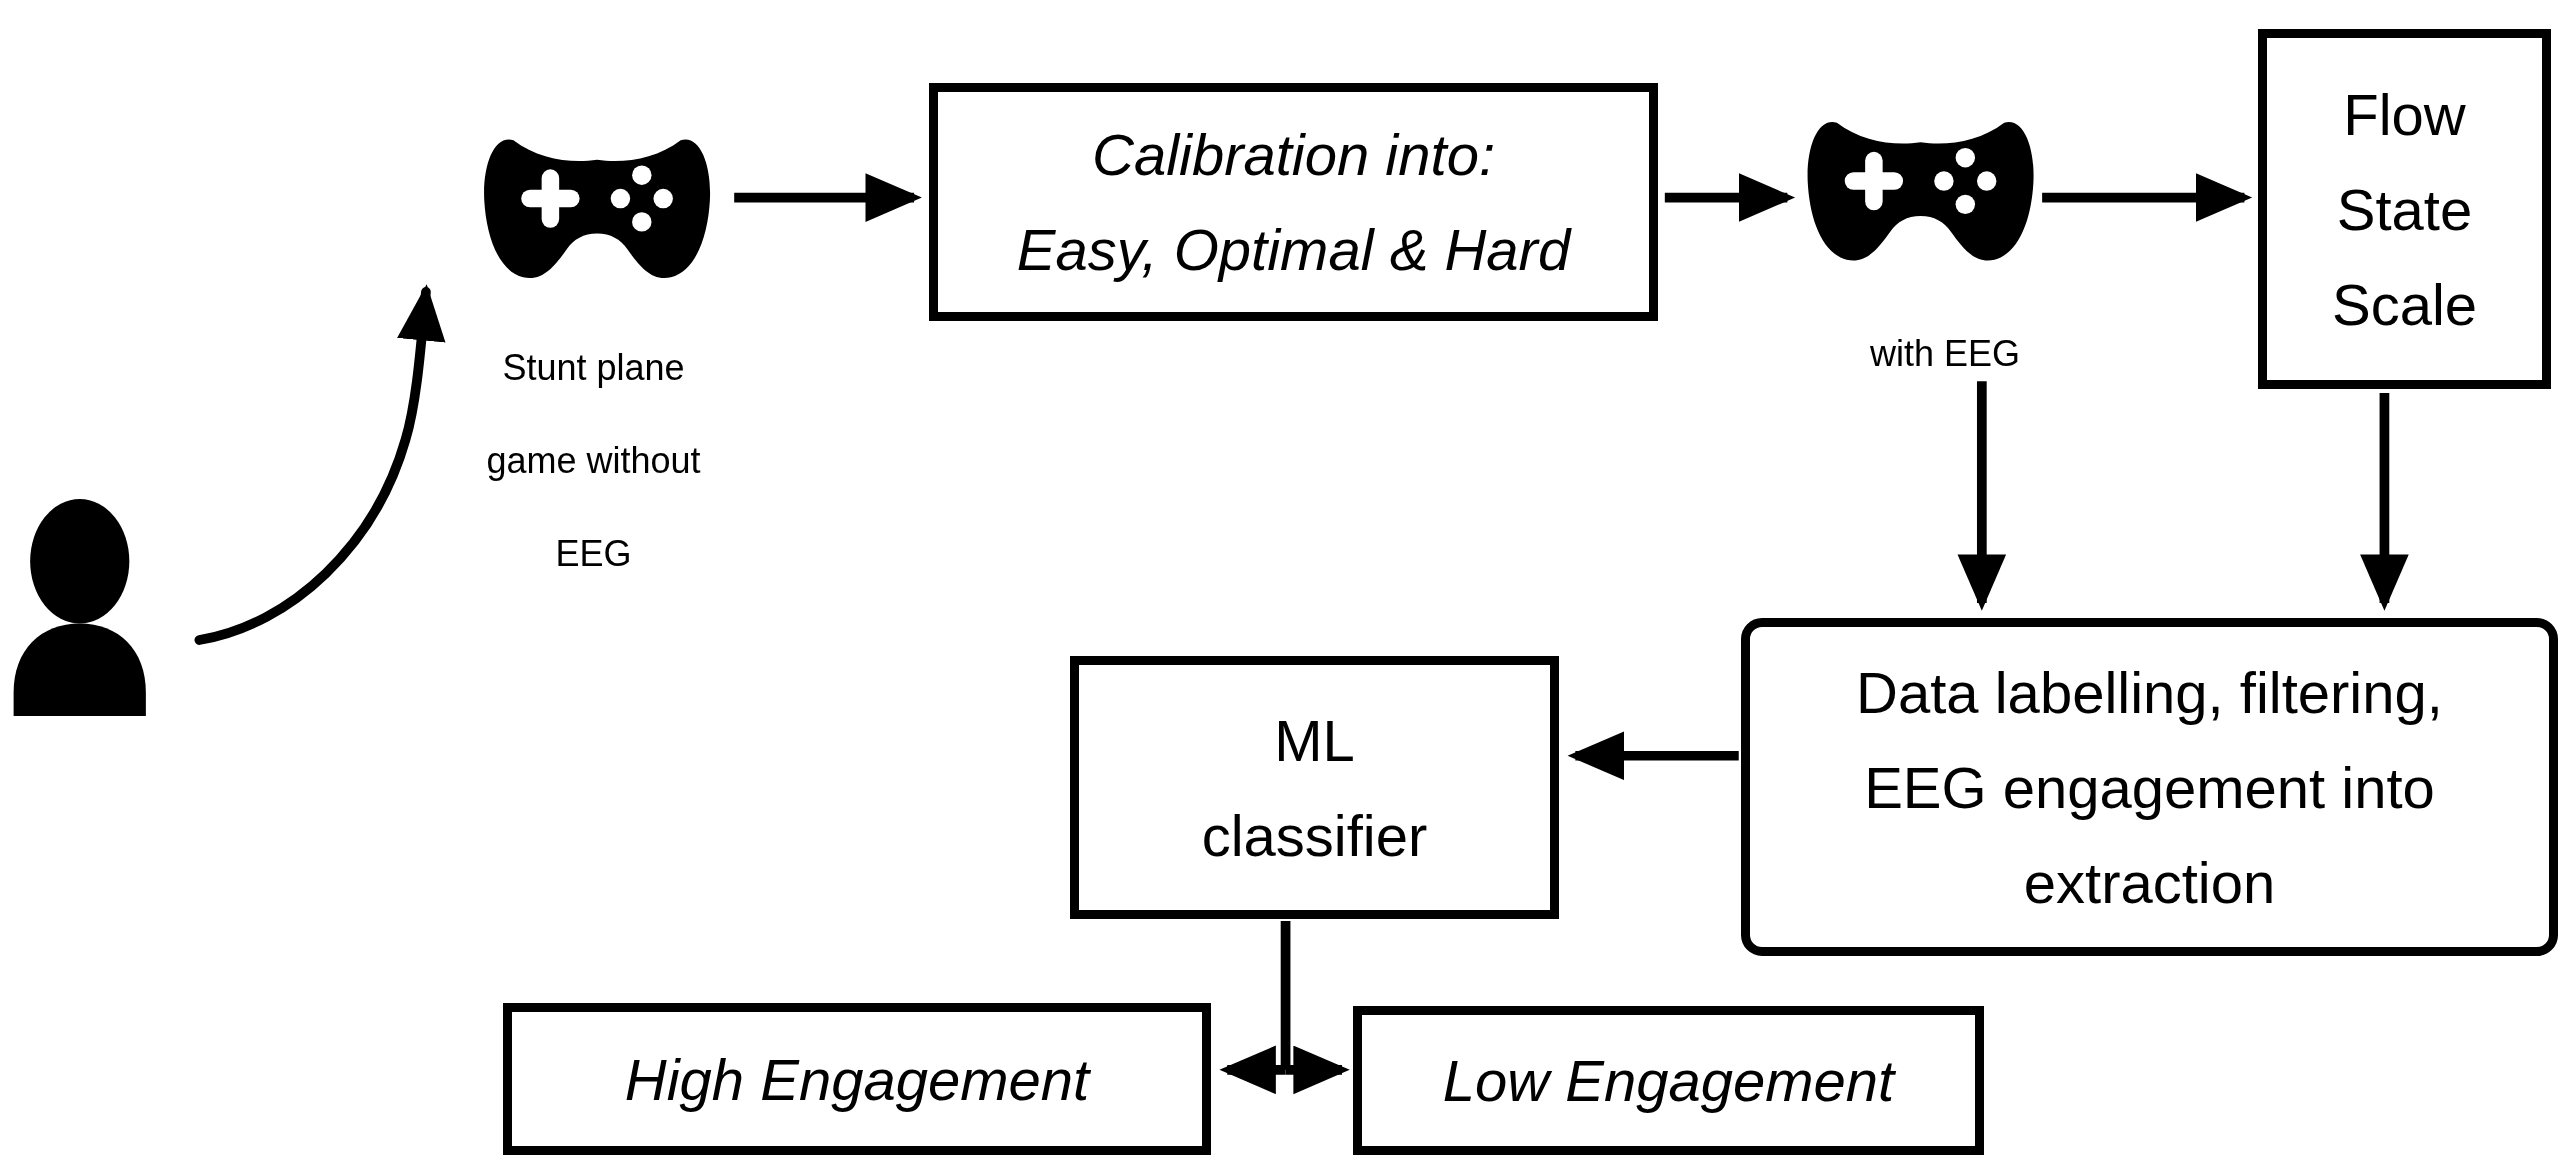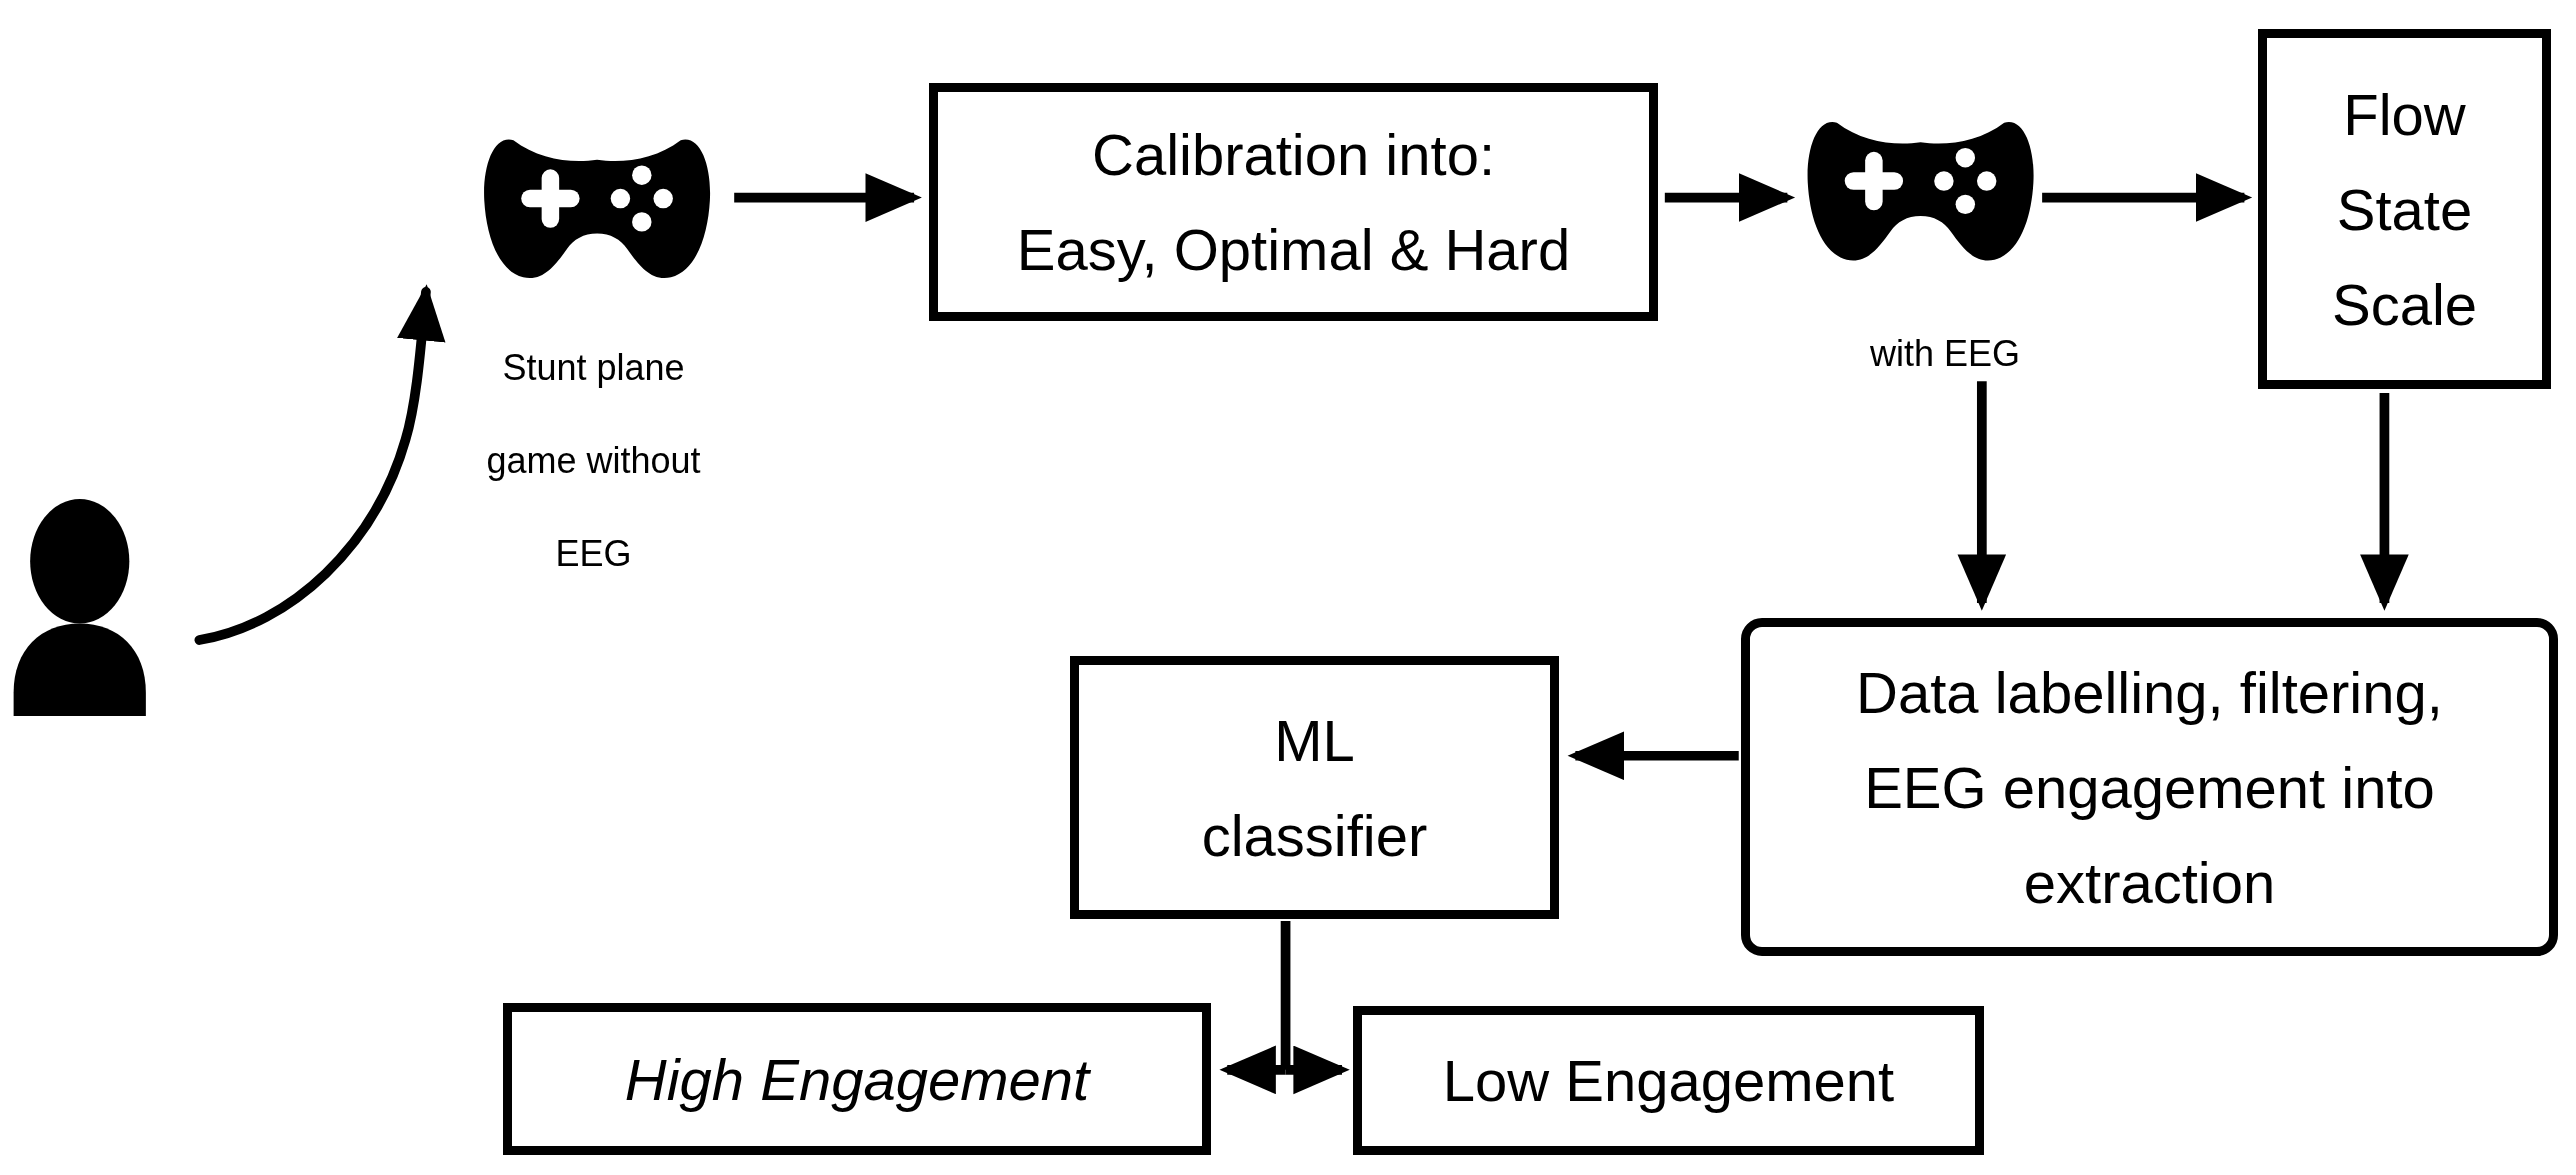--- a/index.html
+++ b/index.html
@@ -40,26 +40,26 @@
     font-size: 58px;
     line-height: 95px;
     white-space: nowrap;
     color: #000000;
   }
   .label .line {
     font-size: 36px;
     line-height: 93px;
   }
   
-  #calibration-box { left: 929px;  top: 83px;   width: 729px; height: 238px; }
+  #calibration-box { left: 929px;  top: 83px;   width: 729px; height: 238px; font-style: italic; }
   #flow-box        { left: 2258px; top: 29px;   width: 293px; height: 360px; }
   #data-box        { left: 1741px; top: 618px;  width: 817px; height: 338px; border-radius: 21px; }
   #ml-box          { left: 1070px; top: 656px;  width: 489px; height: 263px; }
   #high-box        { left: 503px;  top: 1003px; width: 708px; height: 152px; font-style: italic; }
-  #low-box         { left: 1353px; top: 1006px; width: 631px; height: 149px; }
+  #low-box         { left: 1353px; top: 1006px; width: 631px; height: 149px; font-style: italic; }
   #stunt-label     { left: 224px;  top: 321px;  width: 739px; }
   #with-eeg-label  { left: 1741px; top: 307px;  width: 408px; }
 </style>
 </head>
 <body>
 
 <div class="canvas">
 
   <svg class="arrow-layer" viewBox="0 0 2649 1209" xmlns="http://www.w3.org/2000/svg">
     <defs>

